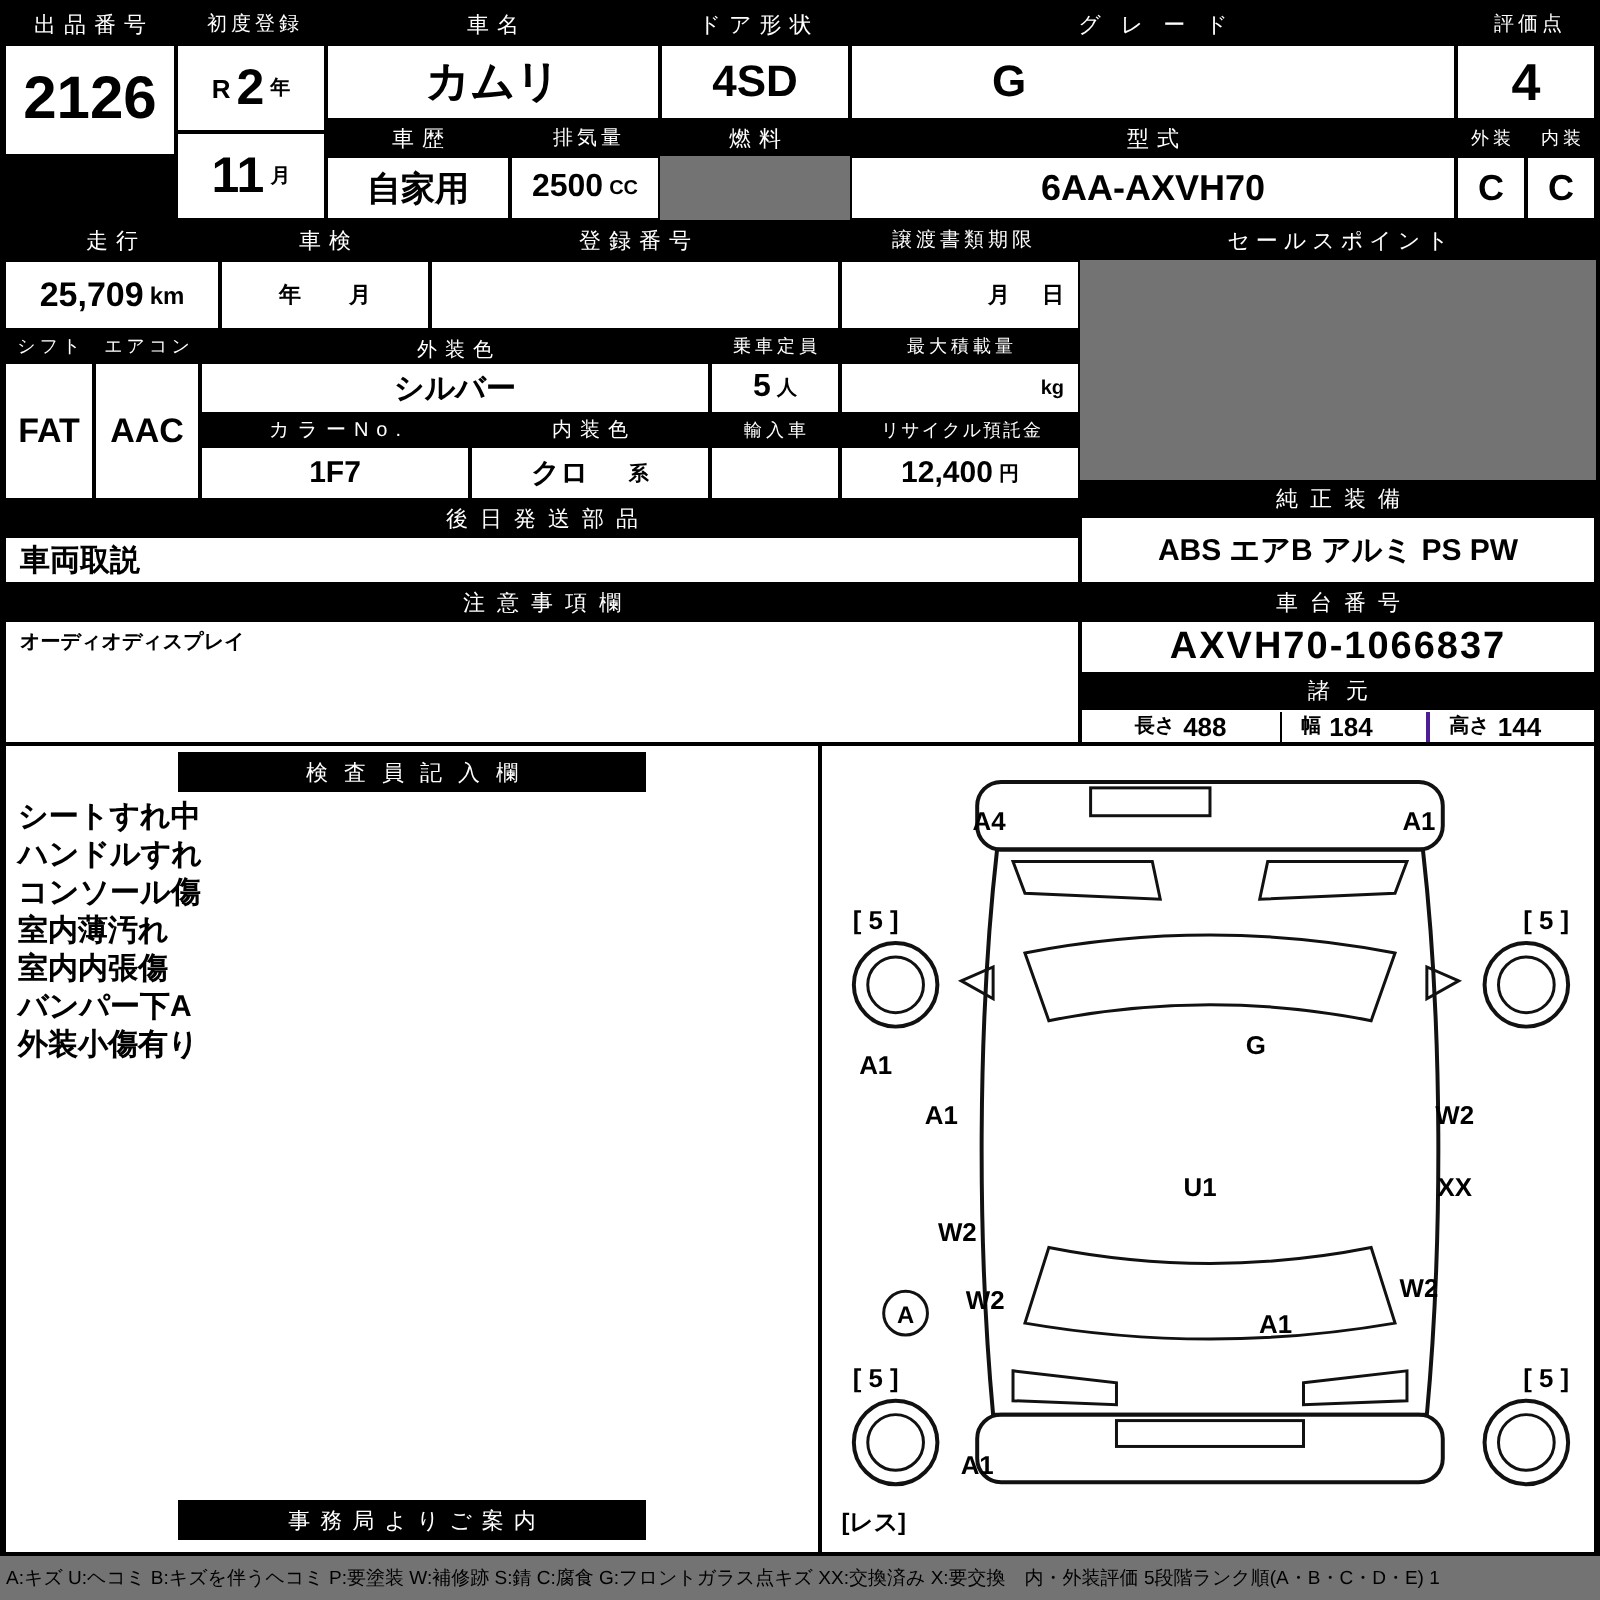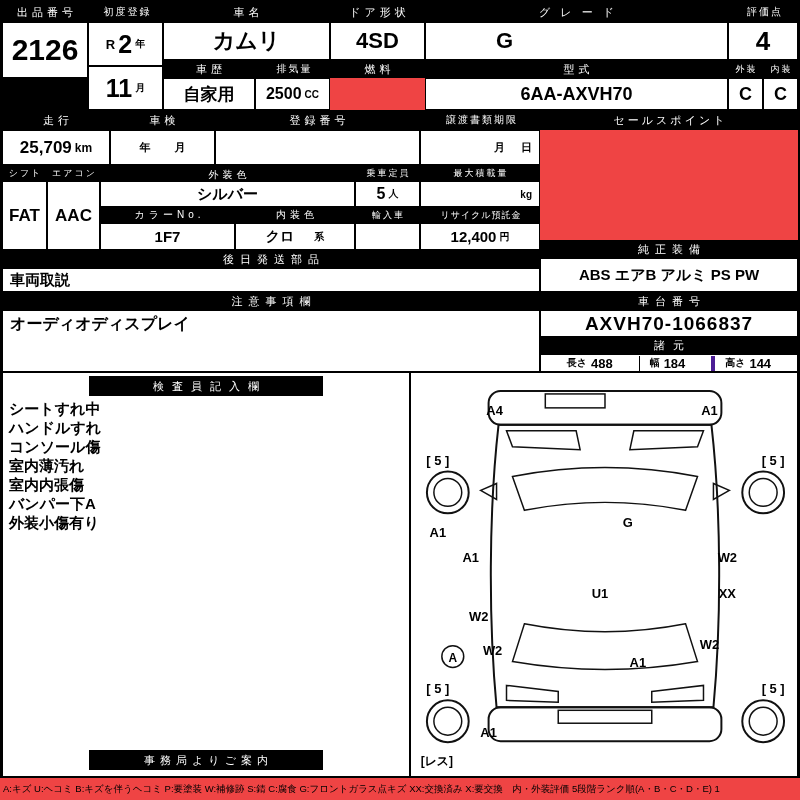--- a/index.html
+++ b/index.html
@@ -1,18 +1,18 @@
 <!DOCTYPE html>
 <html><head>
 <meta charset="utf-8">
 <style>
   * { margin:0; padding:0; box-sizing:border-box; }
   html,body { width:800px; height:800px; background:#fff; }
   body { font-family:"Liberation Sans","DejaVu Sans",sans-serif; color:#000; position:relative; }
-  .sheet { position:absolute; left:0; top:0; width:800px; height:800px; background:#ef4444; }
+  .sheet { position:absolute; left:0; top:0; width:800px; height:800px; background:#737373; }
   .frame { position:absolute; left:0; top:0; width:800px; height:778px; border:2px solid #000; }
   .cell { position:absolute; border:1px solid #000; background:#fff; display:flex; align-items:center; justify-content:center; overflow:hidden; white-space:nowrap; }
   .hdr { background:#000; color:#fff; font-size:11px; letter-spacing:4px; text-indent:4px; font-weight:normal; }
   .hdr.sm { font-size:9px; letter-spacing:2px; text-indent:2px; }
   .val { font-weight:bold; }
   .left { justify-content:flex-start; padding-left:7px; }
   .right { justify-content:flex-end; padding-right:7px; }
   .black { background:#000; }
   .unit { font-size:10px; font-weight:bold; margin-left:3px; }
   .panel { position:absolute; border:1px solid #000; background:#fff; }
@@ -132,30 +132,30 @@
   <div class="cell hdr" style="left:540px;top:337px;width:258px;height:17px;letter-spacing:8px;text-indent:8px">諸元</div>
   <div class="cell val" style="left:540px;top:354px;width:258px;height:18px;justify-content:space-evenly">
     <span class="dim">
       <span class="dimlbl">長さ</span>
       <span class="dimval">488</span>
     </span>
     <span class="dim" style="border-left:1px solid #000;padding-left:10px">
       <span class="dimlbl">幅</span>
       <span class="dimval">184</span>
     </span>
-    <span class="dim" style="border-left:4px solid #4c1d95;padding-left:10px">
+    <span class="dim" style="border-left:2px solid #4c1d95;padding-left:10px">
       <span class="dimlbl">高さ</span>
       <span class="dimval">144</span>
     </span>
   </div>
 
   <div class="cell hdr" style="left:2px;top:250px;width:538px;height:18px;letter-spacing:6px;text-indent:6px">後日発送部品</div>
   <div class="cell val left" style="left:2px;top:268px;width:538px;height:24px;font-size:15px">車両取説</div>
   <div class="cell hdr" style="left:2px;top:292px;width:538px;height:18px;letter-spacing:6px;text-indent:6px">注意事項欄</div>
-  <div class="cell val left" style="left:2px;top:310px;width:538px;height:62px;font-size:16px;align-items:flex-start;padding-top:3px">オーディオディスプレイ</div>
+  <div class="cell val left" style="left:2px;top:310px;width:538px;height:62px;font-size:10px;align-items:flex-start;padding-top:3px">オーディオディスプレイ</div>
 
   <div class="panel" style="left:2px;top:372px;width:408px;height:405px">
     <div class="barhdr" style="left:86px;top:3px;width:234px;height:20px">検査員記入欄</div>
     <div class="notes">
       <div>シートすれ中</div>
       <div>ハンドルすれ</div>
       <div>コンソール傷</div>
       <div>室内薄汚れ</div>
       <div>室内内張傷</div>
       <div>バンパー下A</div>

